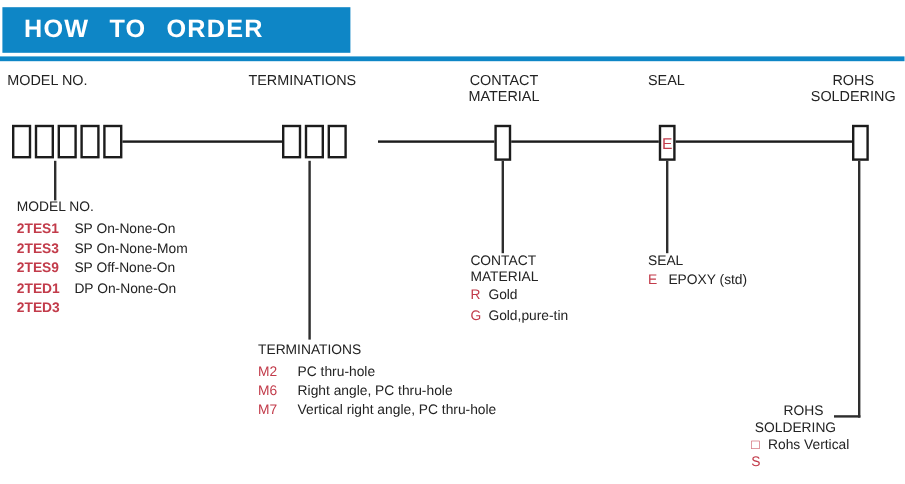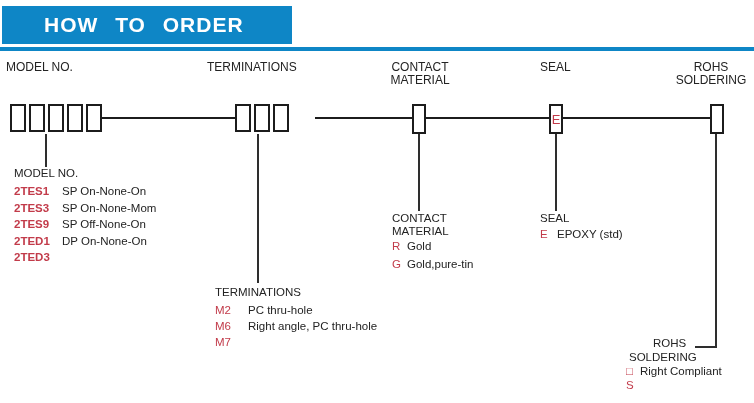--- a/index.html
+++ b/index.html
@@ -2,21 +2,21 @@
 <html><head>
 <meta charset="utf-8">
 <style>
   html,body{margin:0;padding:0;background:#fff;}
   #canvas{
     position:relative;width:754px;height:403px;background:#ffffff;
     font-family:"Liberation Sans",sans-serif;color:#232323;overflow:hidden;
   }
   
   .banner{position:absolute;left:2px;top:6px;width:290px;height:38px;background:#0e86c6;
-          display:flex;align-items:center;padding-left:42px;box-sizing:border-box;}
+          display:flex;align-items:center;padding-left:18px;box-sizing:border-box;}
   .banner .banner-text{color:#ffffff;font-weight:bold;font-size:21px;letter-spacing:1px;word-spacing:10px;}
   .rule{position:absolute;left:0;top:47px;width:754px;height:4px;background:#0e86c6;}
   
   .colhead{position:absolute;top:61px;font-size:12px;line-height:13px;white-space:nowrap;color:#232323;}
   .colhead.center{text-align:center;white-space:normal;}
   
   .boxgroup{position:absolute;top:104px;display:flex;gap:3px;}
   .codebox{width:12px;height:24px;border:2px solid #1c1c1c;background:#fff;box-sizing:content-box;}
   .single{position:absolute;top:104px;width:10px;height:26px;border:2px solid #1c1c1c;
           display:flex;align-items:center;justify-content:center;}
@@ -125,20 +125,21 @@
     <div class="opt">
       <span class="code">M2</span>
       <span class="desc">PC thru-hole</span>
     </div>
     <div class="opt">
       <span class="code">M6</span>
       <span class="desc">Right angle, PC thru-hole</span>
     </div>
     <div class="opt">
       <span class="code">M7</span>
+      <span class="desc">Vertical right angle, PC thru-hole</span>
     </div>
   </div>
 
   <div class="section sec-contact" style="left:392px;top:212px;">
     <div class="title">CONTACT</div>
     <div class="title">MATERIAL</div>
     <div class="opt">
       <span class="code">R</span>
       <span class="desc">Gold</span>
     </div>
@@ -154,20 +155,20 @@
       <span class="code">E</span>
       <span class="desc">EPOXY (std)</span>
     </div>
   </div>
 
   <div class="section sec-rohs" style="left:626px;top:337px;">
     <div class="t1">ROHS</div>
     <div class="t2">SOLDERING</div>
     <div class="opt">
       <span class="code">□</span>
-      <span class="desc">Right Compliant</span>
+      <span class="desc">Rohs Vertical</span>
     </div>
     <div class="opt">
       <span class="code">S</span>
     </div>
   </div>
 
 </div>
 
 </body></html>

